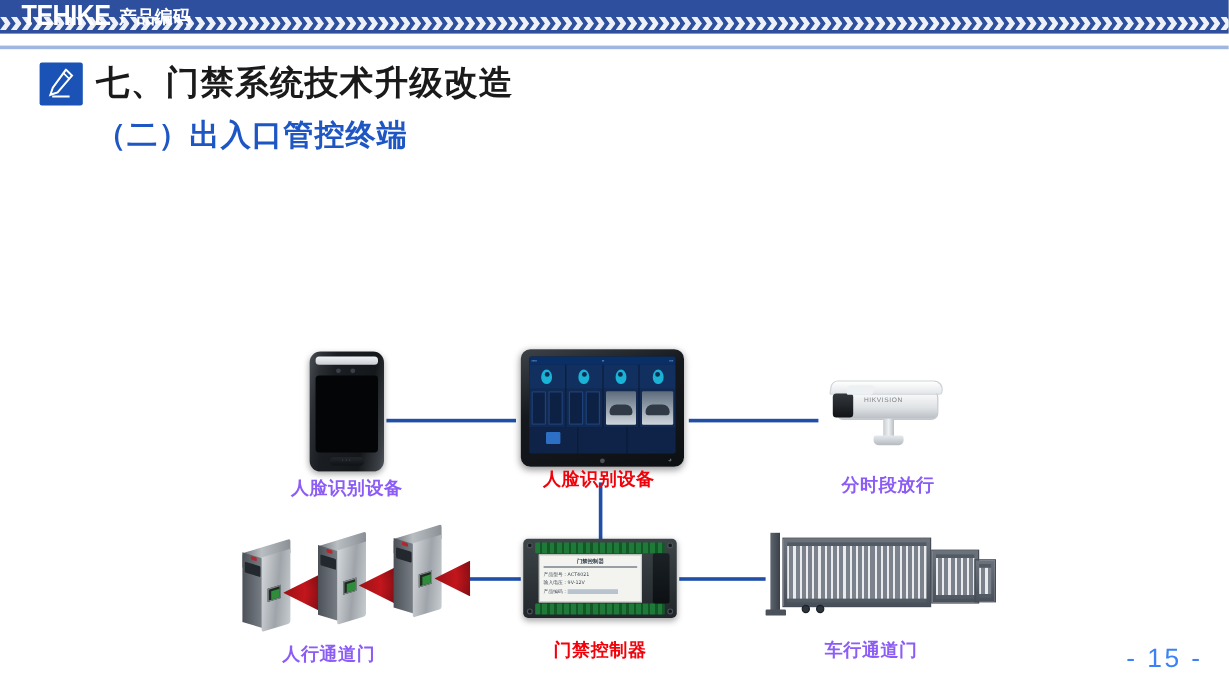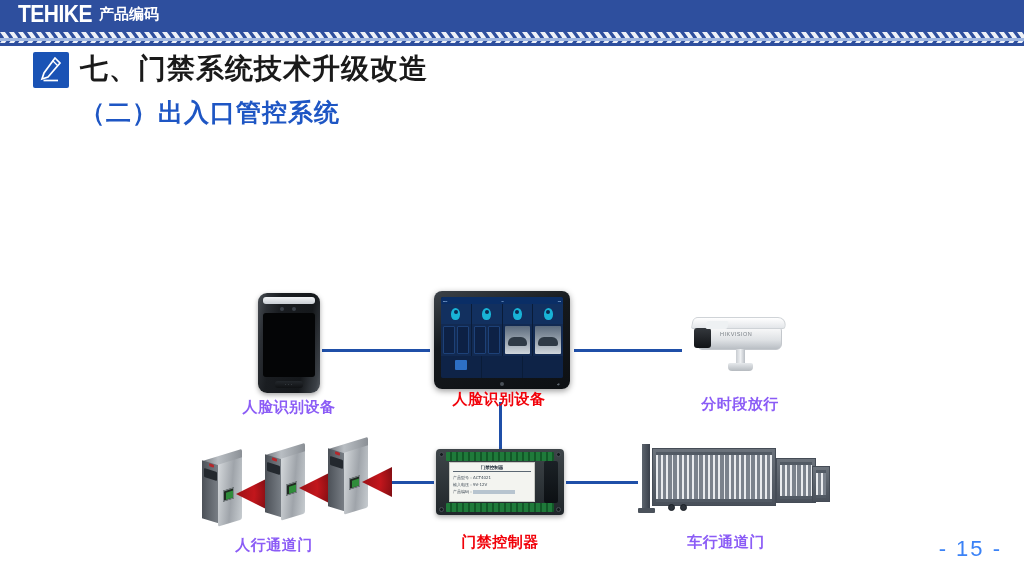--- a/index.html
+++ b/index.html
@@ -6,21 +6,21 @@
   html, body { width: 1024px; height: 576px; }
   body {
     font-family: "Liberation Sans", "DejaVu Sans", sans-serif;
     background: #ffffff;
     position: relative;
     overflow: hidden;
   }
 
   
   .header {
-    position: absolute; left: 0; top: 0; width: 1024px; height: 46px;
+    position: absolute; left: 0; top: 0; width: 1024px; height: 28px;
     background: #2e4f9e;
   }
   .header-logo {
     position: absolute; left: 18px; top: 3px;
     display: flex; align-items: center; gap: 4px;
   }
   .logo-latin {
     font-family: "Liberation Sans", sans-serif;
     font-weight: bold; font-size: 21px; letter-spacing: -0.5px;
     color: #ffffff; line-height: 22px;
@@ -439,21 +439,21 @@
 <div class="header-underline"></div>
 
 <div class="title-icon">
   <svg width="24" height="26" viewBox="0 0 24 26" aria-hidden="true">
     <path d="M16 1 L21 6 L9 20 L3 22 L5 16 Z" fill="none" stroke="#ffffff" stroke-width="1.7"></path>
     <path d="M4.5 23.5 L19 23.5" stroke="#ffffff" stroke-width="1.7"></path>
     <path d="M13.5 3.5 L18.5 8.5" stroke="#ffffff" stroke-width="1.3"></path>
   </svg>
 </div>
 <div class="title-main">七、门禁系统技术升级改造</div>
-<div class="title-sub">（二）出入口管控系统</div>
+<div class="title-sub">（二）出入口管控终端</div>
 
 <div class="body-text">
 </div>
 
 <div class="diagram">
 
   <div class="conn-h" style="left:322px; top:64px; width:108px;"></div>
   <div class="conn-h" style="left:574px; top:64px; width:108px;"></div>
   <div class="conn-v" style="left:499px; top:117px; height:48px;"></div>
 

